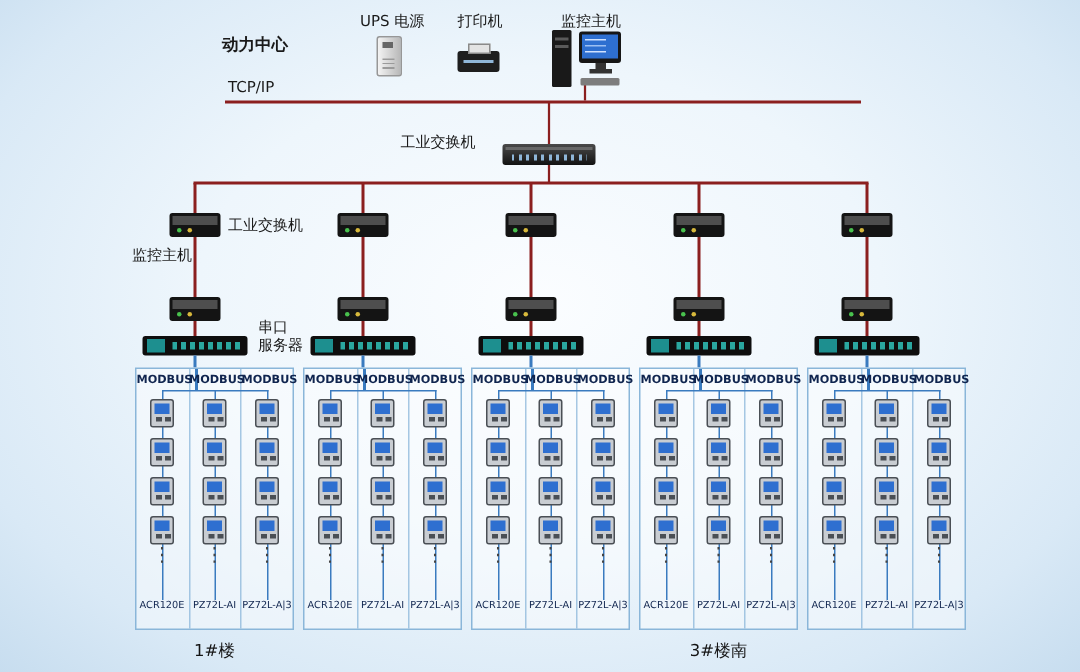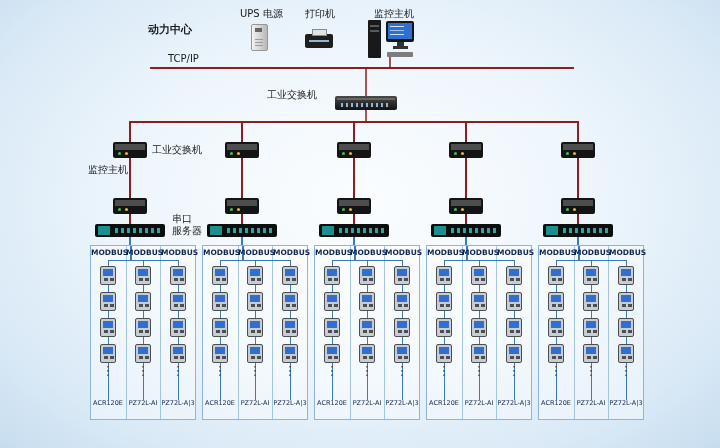--- a/index.html
+++ b/index.html
@@ -10,21 +10,21 @@
   }
   #stage{position:relative;width:720px;height:448px;}
   .wires{position:absolute;left:0;top:0;pointer-events:none;}
   .rw{stroke:var(--bus,#8b1f1f);fill:none;}
 
   .lbl{position:absolute;font-size:10px;color:#1a1a1a;white-space:nowrap;}
   .power-center{left:148px;top:22px;font-weight:bold;font-size:11px;}
   .ups-label{left:240px;top:7px;}
   .printer-label{left:305px;top:7px;}
   .host-label{left:374px;top:7px;}
-  .tcpip-label{left:168px;top:53px;text-align:right;}
+  .tcpip-label{left:152px;top:53px;text-align:right;}
   .switch-label{left:267px;top:88px;}
   .fiber-label{left:152px;top:143px;}
   .smf-label{left:88px;top:163px;}
   .serial-label{left:172px;top:213px;white-space:pre-line;line-height:12px;}
 
   
   .ups-icon{position:absolute;left:251px;top:24px;width:15px;height:25px;border-radius:2px;
     background:linear-gradient(90deg,#f3f3f3,#b8b8b8);border:1px solid #979797;}
   .ups-icon::before{content:"";position:absolute;left:3px;top:3px;width:7px;height:4px;background:#666;}
   .ups-icon::after{content:"";position:absolute;left:3px;bottom:3px;width:8px;height:8px;
@@ -153,20 +153,21 @@
           <div class="model" style="left: 35px;">PZ72L-AI</div>
           <div class="vline" style="left: 87px;"></div>
           <div class="modbus-header" style="left: 70px;">MODBUS</div>
           <div class="meter" style="left: 79px; top: 20px;"></div>
           <div class="meter" style="left: 79px; top: 46px;"></div>
           <div class="meter" style="left: 79px; top: 72px;"></div>
           <div class="meter" style="left: 79px; top: 98px;"></div>
           <div class="dots" style="left: 70px;">⋮</div>
           <div class="model" style="left: 70px;">PZ72L-A|3</div>
         </div>
+      <div class="building">1#楼</div>
     </div>
       <div class="group" style="left: 202px;">
       <div class="rline l1"></div>
       <div class="transceiver t1"></div>
       <div class="rline l2"></div>
       <div class="transceiver t2"></div>
       <div class="rline l3"></div>
       <div class="server"></div>
       <div class="bline"></div>
       <div class="mbox">
@@ -270,20 +271,21 @@
           <div class="model" style="left: 35px;">PZ72L-AI</div>
           <div class="vline" style="left: 87px;"></div>
           <div class="modbus-header" style="left: 70px;">MODBUS</div>
           <div class="meter" style="left: 79px; top: 20px;"></div>
           <div class="meter" style="left: 79px; top: 46px;"></div>
           <div class="meter" style="left: 79px; top: 72px;"></div>
           <div class="meter" style="left: 79px; top: 98px;"></div>
           <div class="dots" style="left: 70px;">⋮</div>
           <div class="model" style="left: 70px;">PZ72L-A|3</div>
         </div>
+      <div class="building">3#楼南</div>
     </div>
       <div class="group" style="left: 538px;">
       <div class="rline l1"></div>
       <div class="transceiver t1"></div>
       <div class="rline l2"></div>
       <div class="transceiver t2"></div>
       <div class="rline l3"></div>
       <div class="server"></div>
       <div class="bline"></div>
       <div class="mbox">

